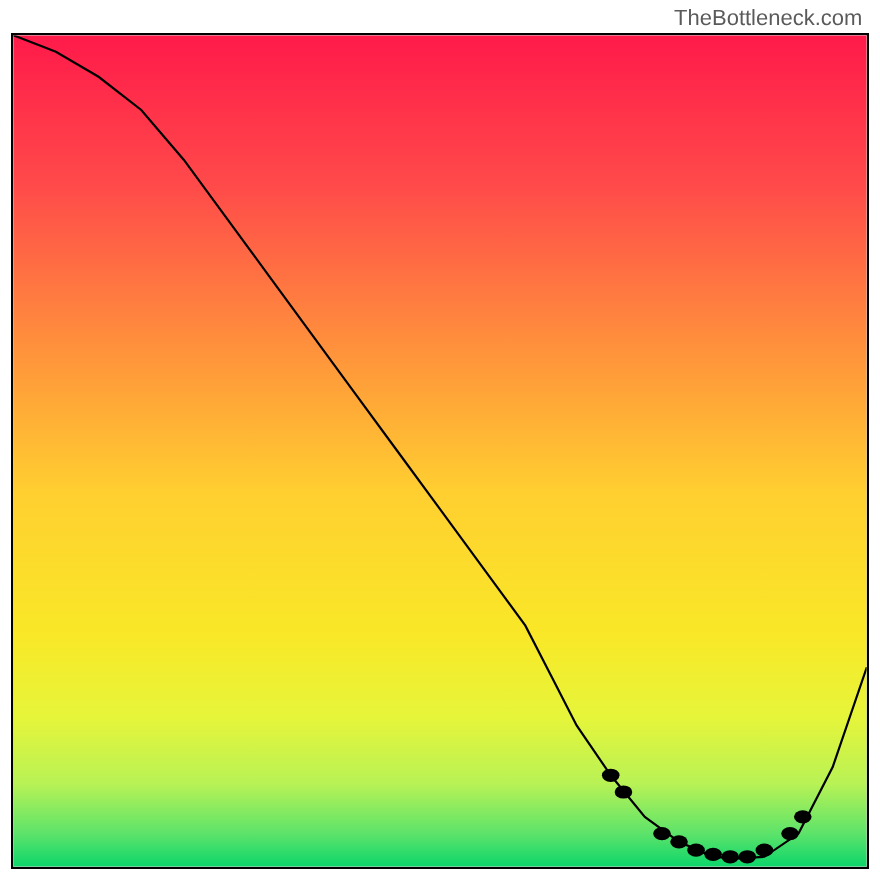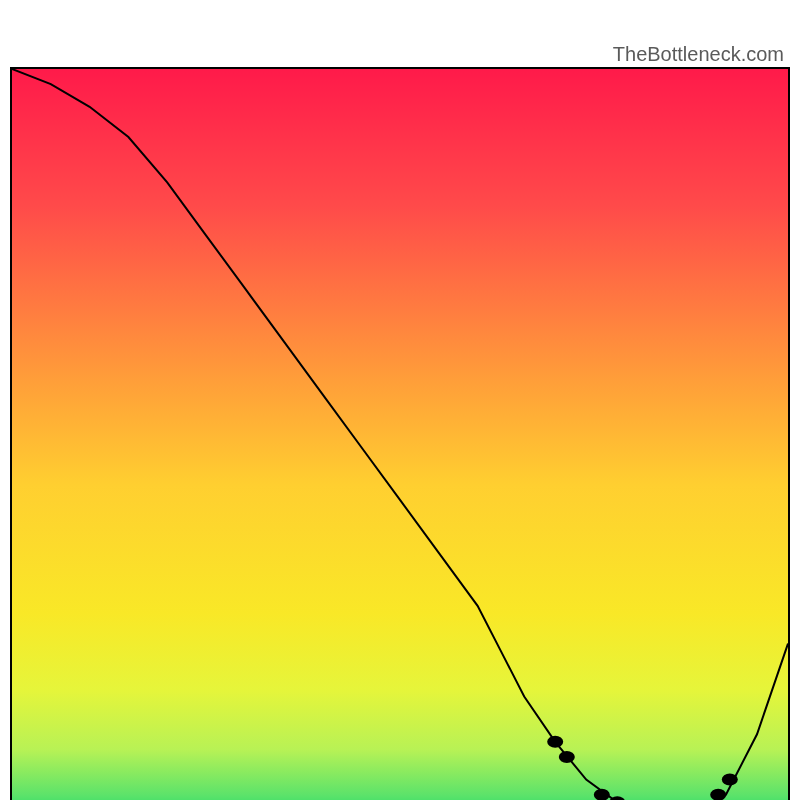--- a/index.html
+++ b/index.html
@@ -1,17 +1,17 @@
 <!DOCTYPE html>
 <html><head>
 <meta charset="utf-8">
 <style>
   html, body { margin: 0; padding: 0; }
   body { width: 800px; height: 800px; background: #fff; font-family: Arial, Helvetica, sans-serif; }
-  .chart-wrap { position: relative; width: 800px; height: 708px; margin-top: 37px; }
+  .chart-wrap { position: relative; width: 800px; height: 708px; }
   .plot-area { position: absolute; left: 10px; top: 30px; width: 780px; height: 760px; border: 2px solid #000; box-sizing: border-box; overflow: hidden; }
   .attribution { position: absolute; top: 6px; right: 16px; font-size: 20px; color: #5a5a5a; font-weight: 500; }
   svg.curve, svg.markers { position: absolute; inset: 0; width: 100%; height: 100%; }
   svg.curve path { stroke: #000; stroke-width: 2; fill: none; }
 </style>
 </head>
 <body>
 
 <div class="chart-wrap">
 

